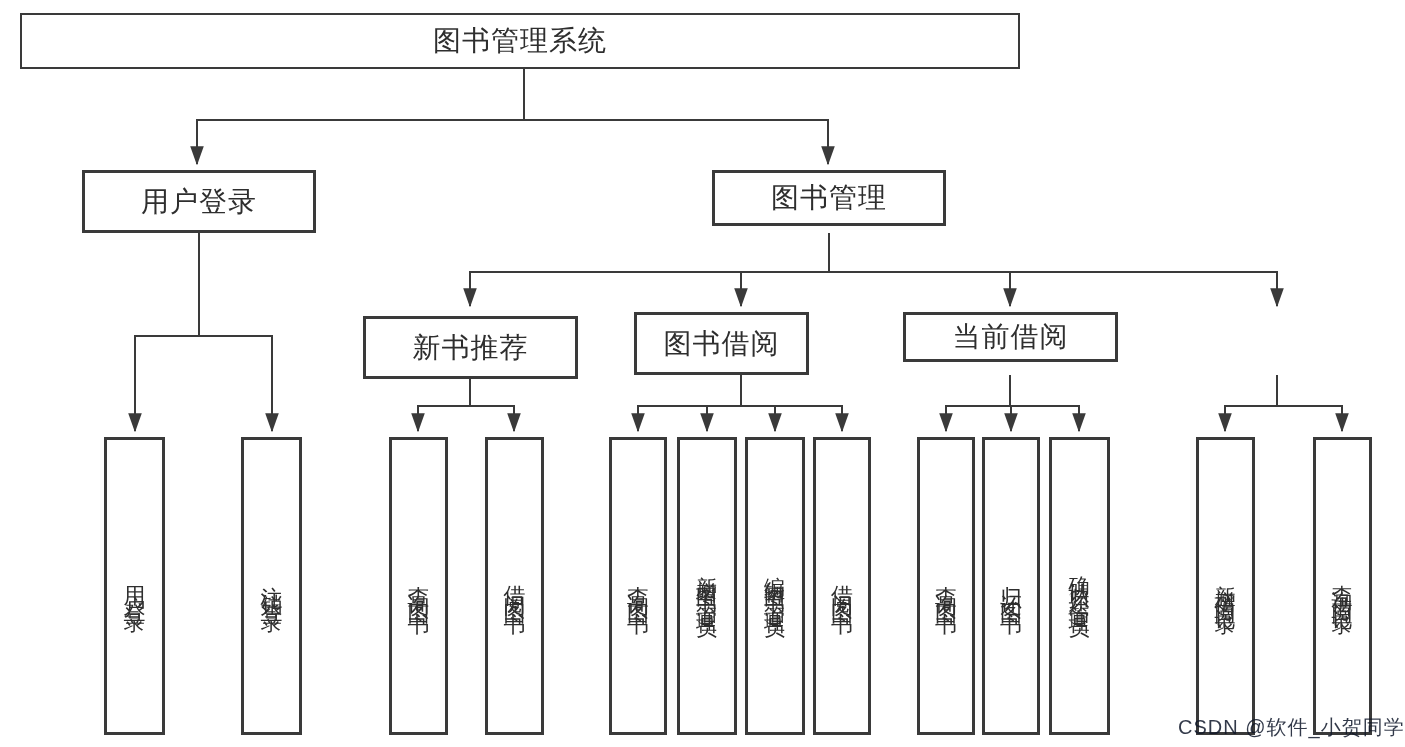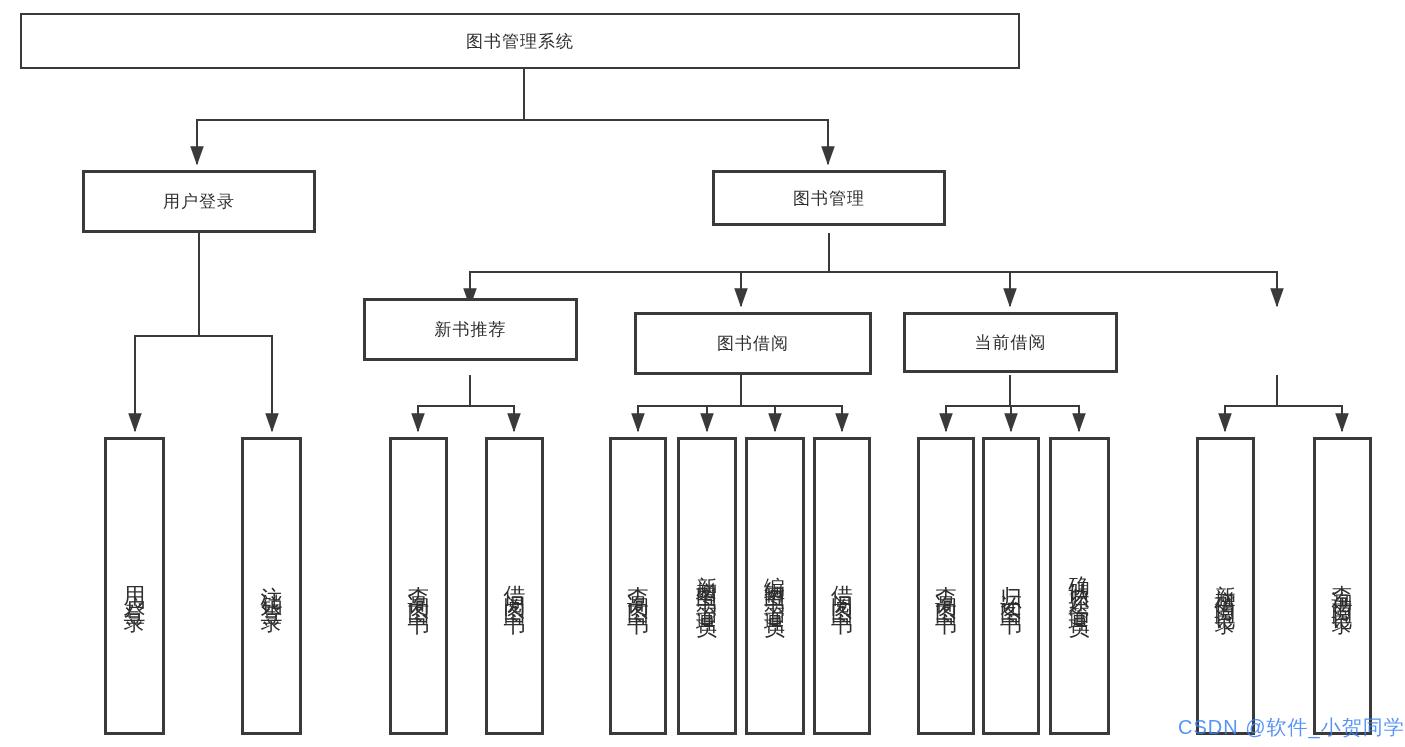--- a/index.html
+++ b/index.html
@@ -7,29 +7,29 @@
     position:relative; width:1405px; height:747px; background:#ffffff;
     font-family:"Liberation Sans","DejaVu Sans",sans-serif; overflow:hidden;
   }
   svg.wires { position:absolute; left:0; top:0; width:1405px; height:747px; }
   .node {
     position:absolute; background:#ffffff; border:3px solid #3a3a3a;
     box-sizing:border-box; display:flex; align-items:center; justify-content:center;
     color:#2e2e2e;
   }
   .node.root { border-width:2px; }
-  .node.h span { font-size:17px; letter-spacing:1px; white-space:nowrap; }
+  .node.h span { font-size:28px; letter-spacing:1px; white-space:nowrap; }
   .node.v span {
     writing-mode:vertical-rl; text-orientation:mixed;
     font-size:22px; letter-spacing:9px; line-height:1;
   }
   .node.v.long span { letter-spacing:6px; font-size:21px; }
   .watermark {
     position:absolute; left:1178px; top:714px; font-size:20px;
-    color:#3b82f6; opacity:.85; white-space:nowrap; letter-spacing:1px;
+    color:#0f172a; opacity:.85; white-space:nowrap; letter-spacing:1px;
   }
 </style>
 </head>
 <body>
 
 <div class="canvas">
 
   <svg class="wires" viewBox="0 0 1405 747" xmlns="http://www.w3.org/2000/svg">
     <defs>
       <marker id="arrow" viewBox="0 0 14 10" refX="13" refY="5" markerWidth="9.5" markerHeight="6.8" orient="auto">
@@ -77,27 +77,27 @@
     <span>图书管理系统</span>
   </div>
 
   <div class="node h" style="left:82px;top:170px;width:234px;height:63px">
     <span>用户登录</span>
   </div>
   <div class="node h" style="left:712px;top:170px;width:234px;height:56px">
     <span>图书管理</span>
   </div>
 
-  <div class="node h" style="left:363px;top:298px;width:215px;height:63px">
+  <div class="node h" style="left:363px;top:316px;width:215px;height:63px">
     <span>新书推荐</span>
   </div>
-  <div class="node h" style="left:634px;top:312px;width:238px;height:63px">
+  <div class="node h" style="left:634px;top:312px;width:175px;height:63px">
     <span>图书借阅</span>
   </div>
-  <div class="node h" style="left:903px;top:312px;width:215px;height:61px">
+  <div class="node h" style="left:903px;top:312px;width:215px;height:50px">
     <span>当前借阅</span>
   </div>
 
   <div class="node v" style="left:104px;top:437px;width:61px;height:298px">
     <span>用户登录</span>
   </div>
   <div class="node v" style="left:241px;top:437px;width:61px;height:298px">
     <span>注销登录</span>
   </div>
 

